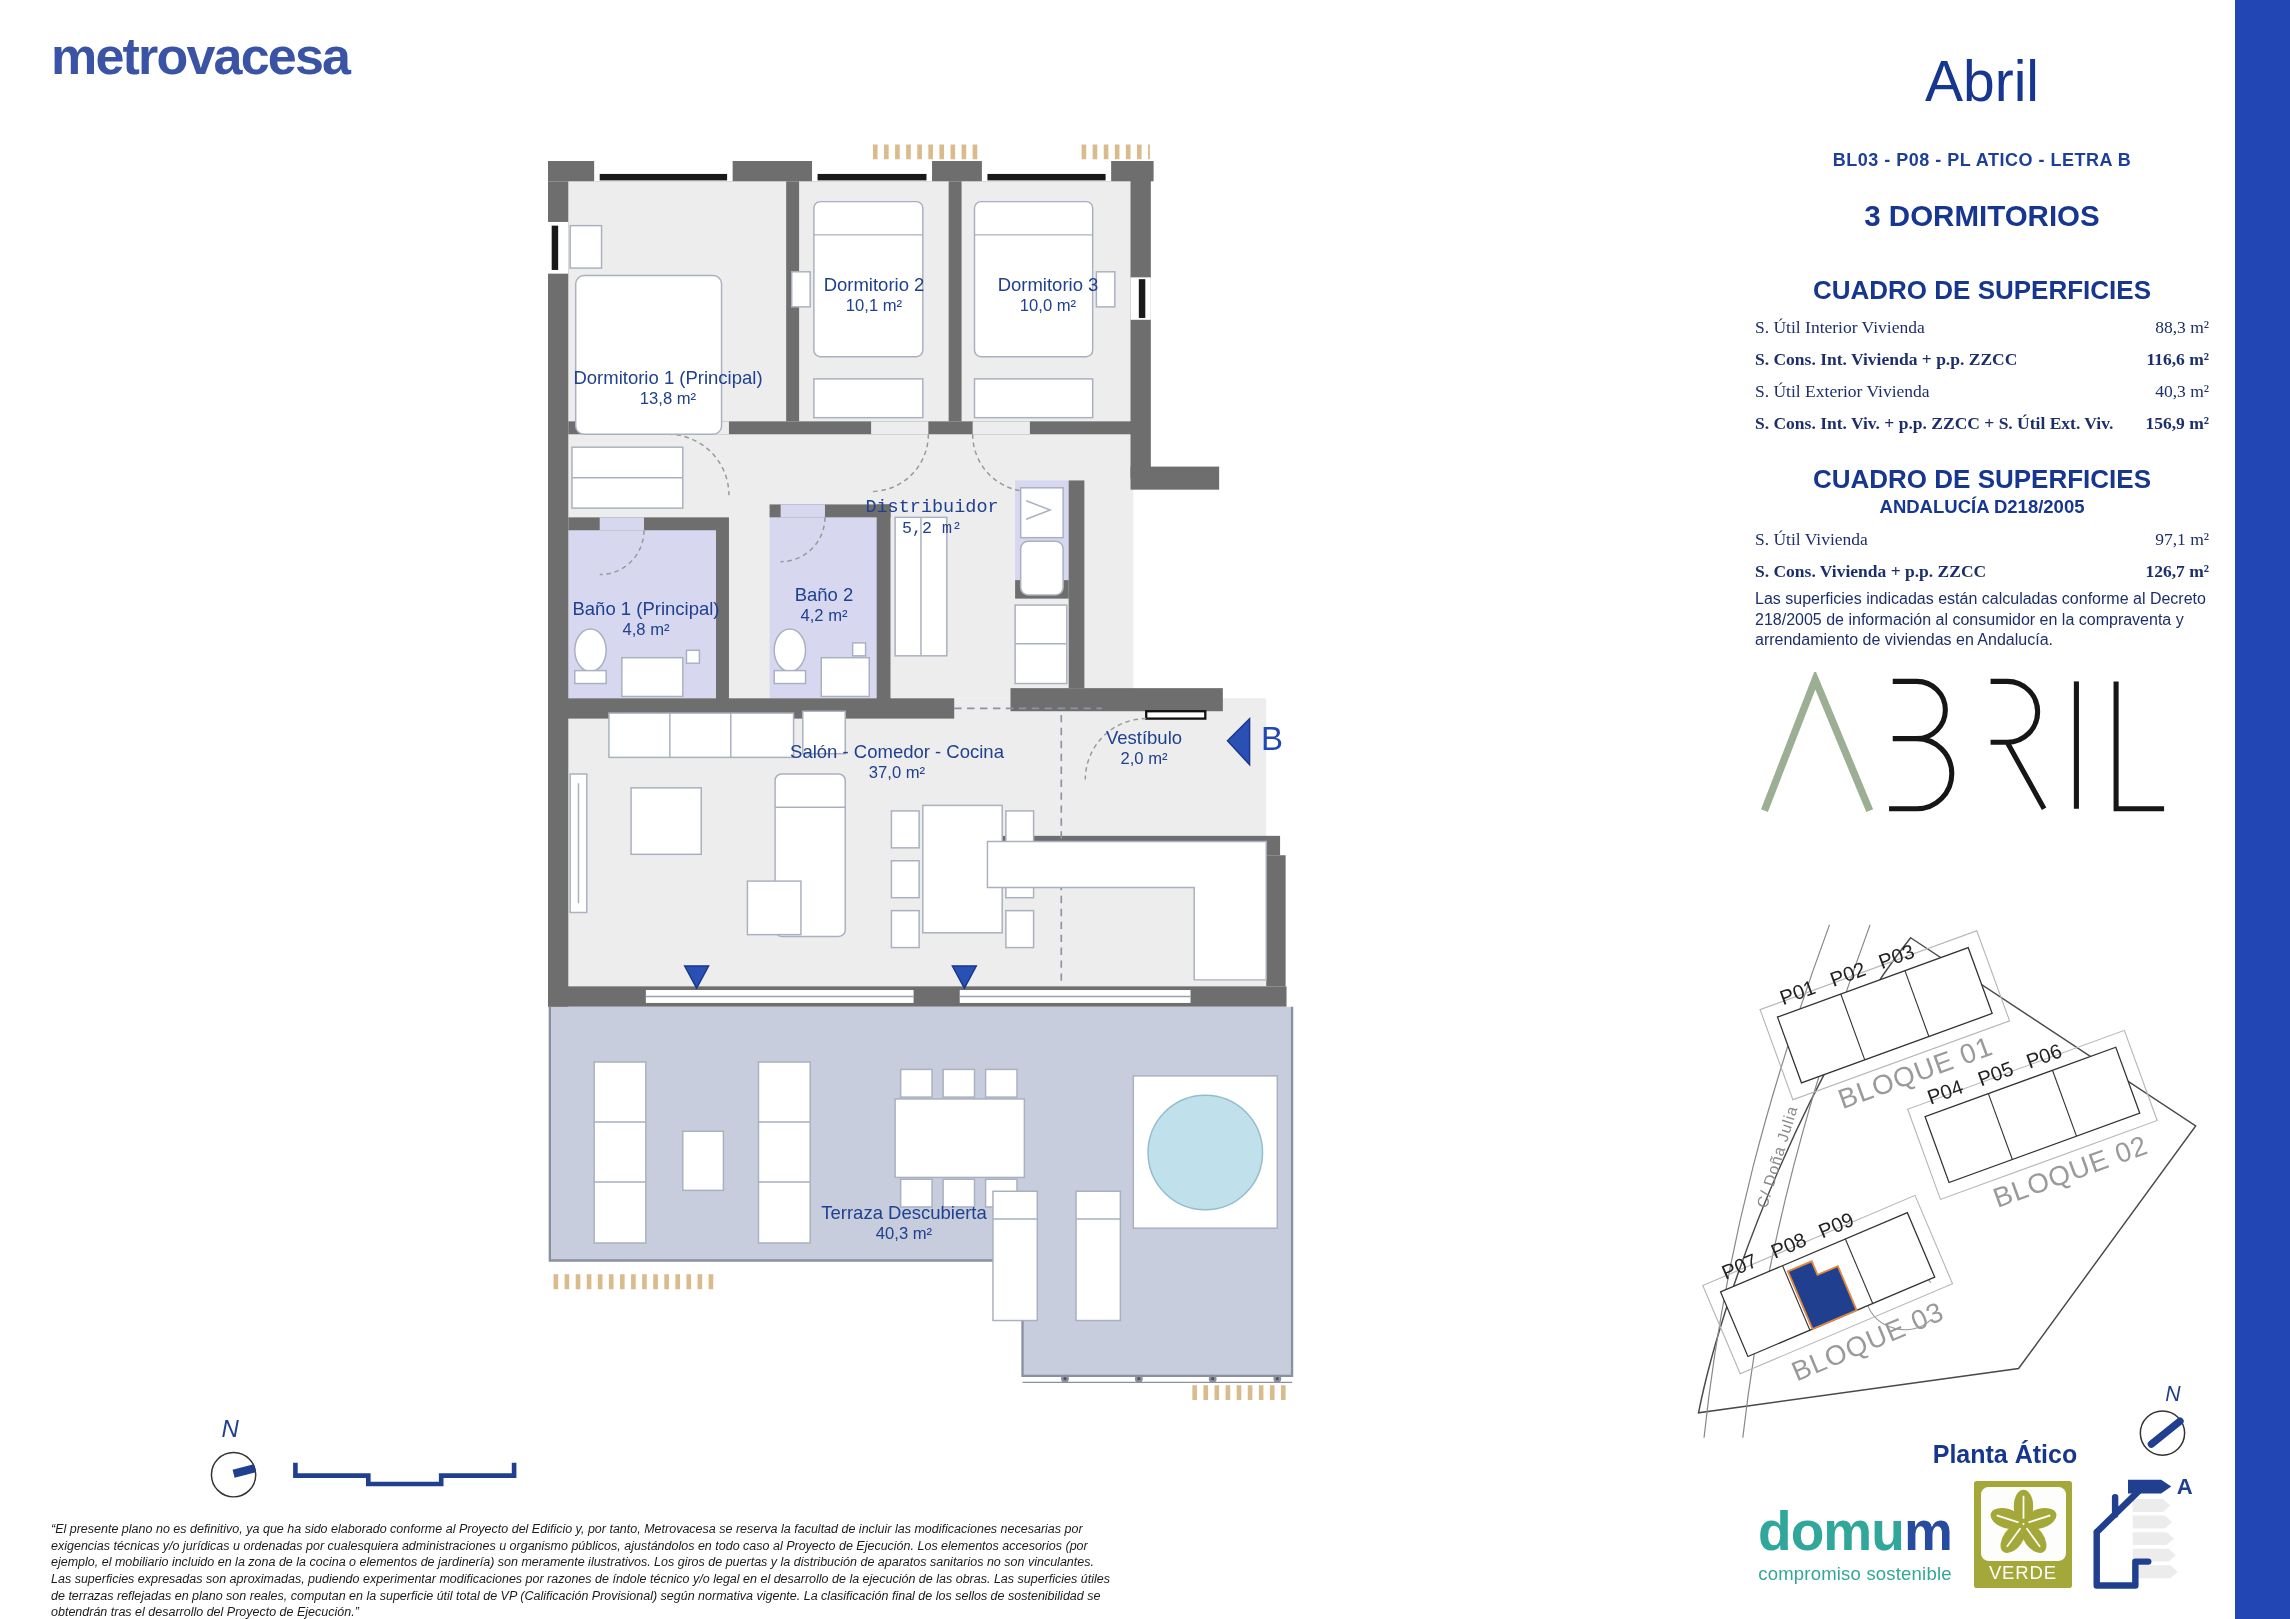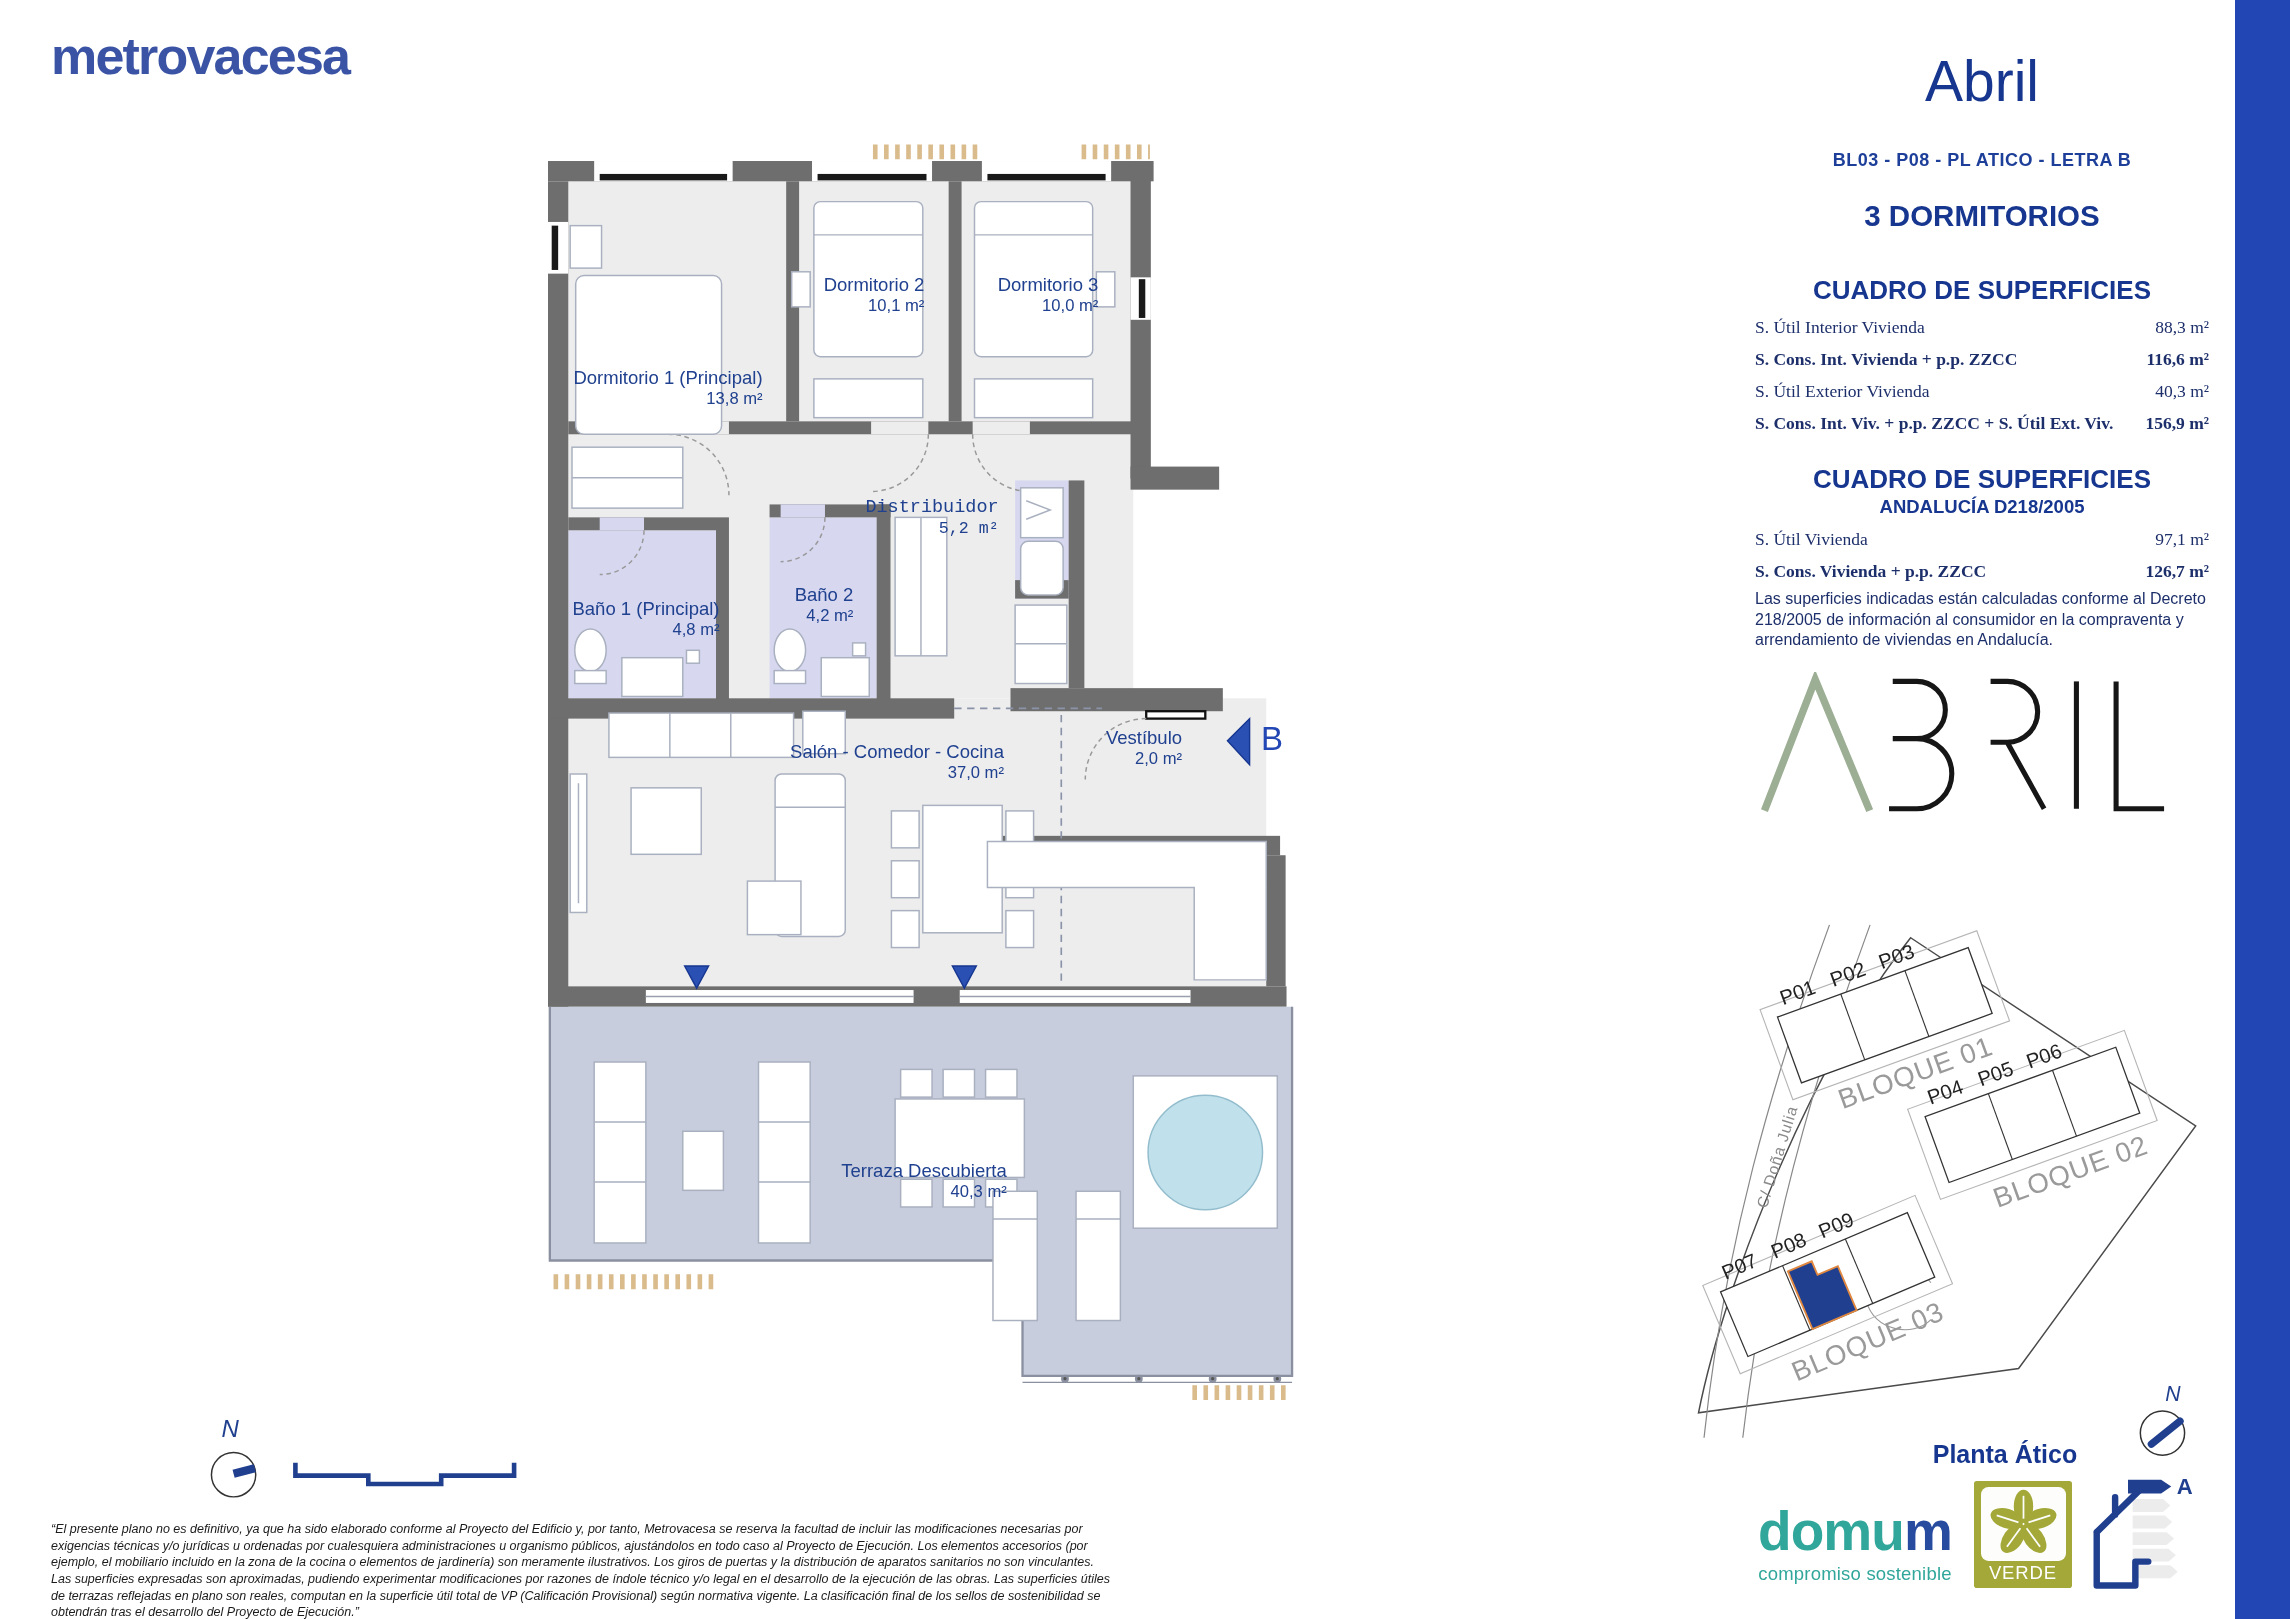--- a/index.html
+++ b/index.html
@@ -16,21 +16,21 @@
 
   
   .tbl{left:1755px;width:454px;color:#1d2f6b;}
   .tbl-title{text-align:center;font-size:26px;font-weight:bold;color:#16368f;}
   .tbl-sub{text-align:center;font-size:18.5px;font-weight:bold;color:#16368f;margin-top:0.9px;}
   .trow{display:flex;justify-content:space-between;font-size:17.5px;margin-top:11px;font-family:Liberation Serif, serif;}
   .trow.b{font-weight:bold;}
   .tnote{font-size:16px;line-height:1.28;margin-top:7.4px;color:#1d2f6b;}
 
   
-  .room-label{position:absolute;transform:translateX(-50%);text-align:right;color:#20418f;
+  .room-label{position:absolute;transform:translateX(-50%);text-align:center;color:#20418f;
               font-size:18.5px;line-height:1.18;white-space:nowrap;}
   .room-label .area{font-size:16.6px;}
   .bletter{left:1261px;top:720px;font-size:33px;color:#2247b4;font-weight:500;}
 
   
   .disclaimer{left:51px;top:1521px;width:1061px;font-size:12.5px;line-height:1.33;
               font-style:italic;color:#1b1b1b;}
   .planta{left:1894px;top:1440px;width:222px;text-align:center;font-size:25px;font-weight:600;color:#16368f;}
   .domum{left:1746px;top:1504px;width:218px;text-align:center;line-height:1;}
   .domum .big{font-size:55px;font-weight:bold;letter-spacing:-0.9px;}
@@ -288,21 +288,21 @@
       <div class="area">4,2 m²</div>
     </div>
   <div class="room-label" style="left:897px;top:741px;">
       <div>Salón - Comedor - Cocina</div>
       <div class="area">37,0 m²</div>
     </div>
   <div class="room-label" style="left:1144px;top:727px;">
       <div>Vestíbulo</div>
       <div class="area">2,0 m²</div>
     </div>
-  <div class="room-label" style="left:904px;top:1160px;margin-left:20px;">
+  <div class="room-label" style="left:904px;top:1202px;">
       <div>Terraza Descubierta</div>
       <div class="area">40,3 m²</div>
     </div>
   <div class="abs bletter">B</div>
 
   <svg class="abs" style="left:1758px;top:672px;" width="443" height="148" viewBox="0 0 480 160">
     <polyline points="7,150 62,8 121,150" fill="none" stroke="#9cae93" stroke-width="8"></polyline>
     <path d="M146,10 h26 a31,31 0 0 1 0,62 h-26 m26,0 a35,35 0 0 1 0,76 h-30" fill="none" stroke="#161616" stroke-width="5.5"></path>
     <path d="M252,10 h18 a33,33 0 0 1 0,66 h-18 M270,76 L310,148" fill="none" stroke="#161616" stroke-width="5.5"></path>
     <path d="M345,10 V148" fill="none" stroke="#161616" stroke-width="5.5"></path>

